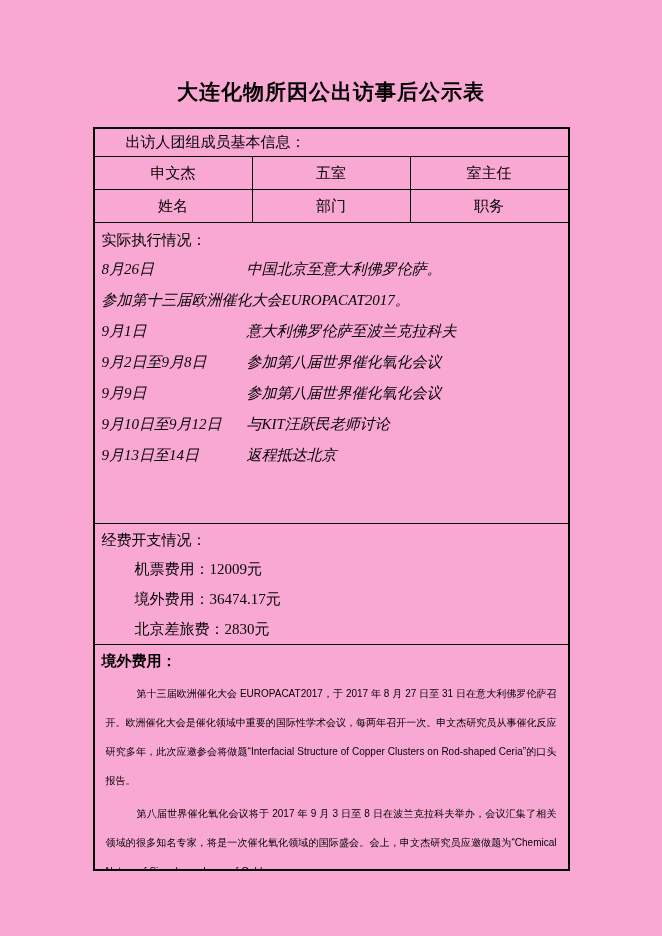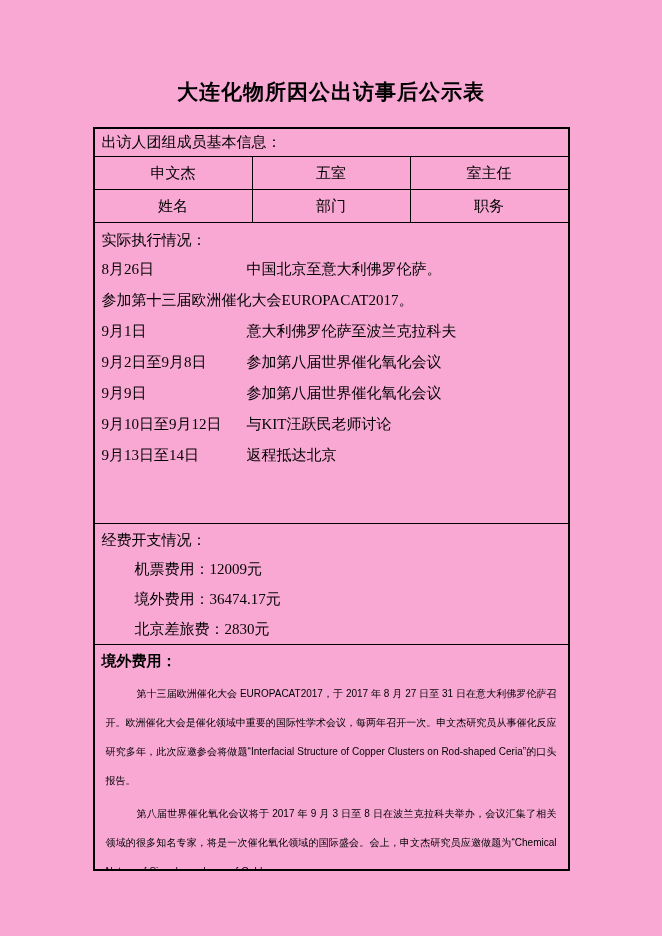--- a/index.html
+++ b/index.html
@@ -34,41 +34,42 @@
   }
   .row { border-top: 1.5px solid #000000; }
   .row:first-child { border-top: none; }
 
   .info-row {
     height: 27px;
     line-height: 27px;
     padding: 0 7px;
     white-space: nowrap;
     overflow: hidden;
+    margin-left: 24px;
   }
   .cols { display: flex; }
   .cols .cell {
     flex: 1;
     text-align: center;
     height: 32px;
     line-height: 32px;
     border-left: 1.5px solid #000000;
     overflow: hidden;
   }
   .cols .cell:first-child { border-left: none; }
 
   .section {
     box-sizing: border-box;
     padding: 4px 7px 0;
     overflow: hidden;
   }
   .sec-head { line-height: 27px; }
 
   .exec-section { height: 273px; }
-  .sched-row { display: flex; line-height: 31px; }
+  .sched-row { display: flex; line-height: 31px; font-style: italic; }
   .sched-row .date { flex: 0 0 145px; }
   .sched-row .act { flex: 1; }
 
   .expense-section { height: 121px; padding-top: 3px; margin-top: 28px; }
   .expense-line { line-height: 30px; padding-left: 33px; }
 
   .summary-section { height: 225px; padding-top: 3px; }
   .summary-section .sec-head { font-weight: bold; }
   .summary-section p {
     margin: 4px;

